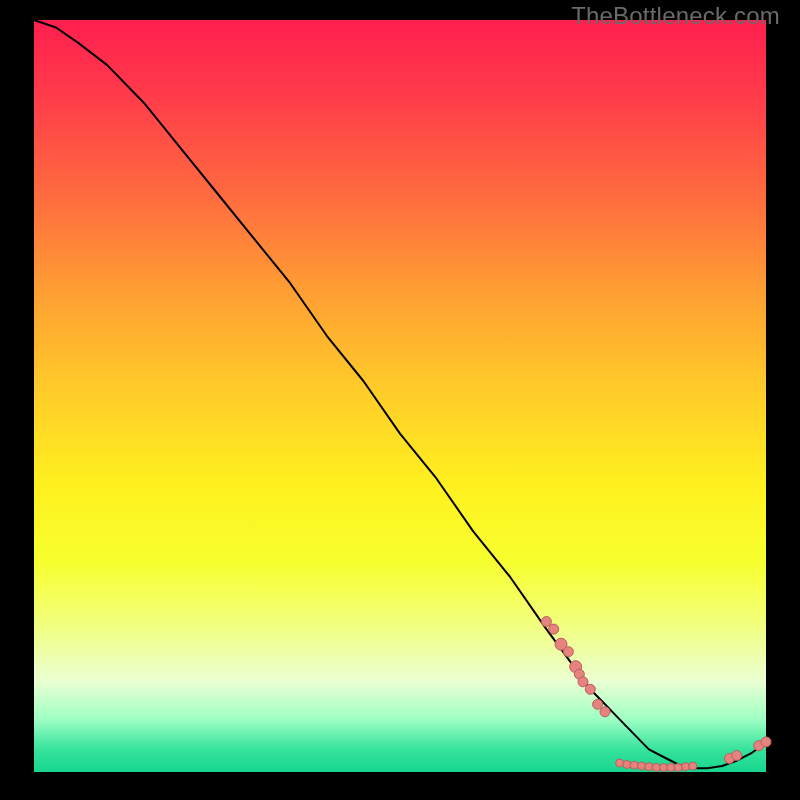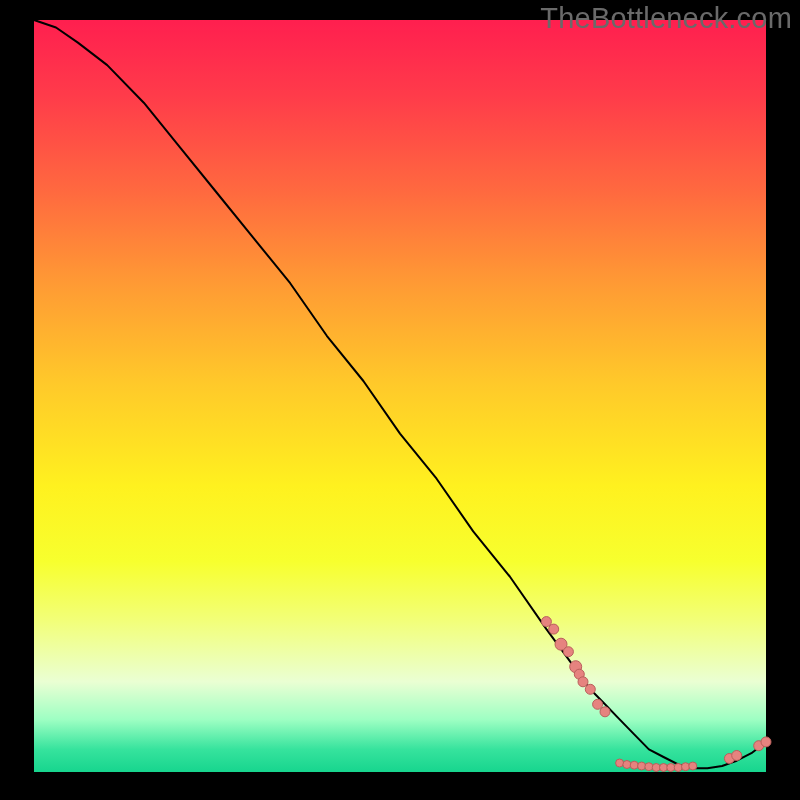--- a/index.html
+++ b/index.html
@@ -13,23 +13,23 @@
   }
   .container {
     position: relative;
     width: 800px;
     height: 800px;
     background: #000;
   }
   .watermark {
     position: absolute;
     top: 2px;
-    right: 8px;
+    right: 20px;
     color: #6a6a6a;
-    font-size: 29px;
+    font-size: 24px;
     font-weight: 400;
     letter-spacing: 0.2px;
     z-index: 10;
     user-select: none;
   }
   .plot-area {
     position: absolute;
     left: 34px;
     top: 20px;
     width: 732px;

